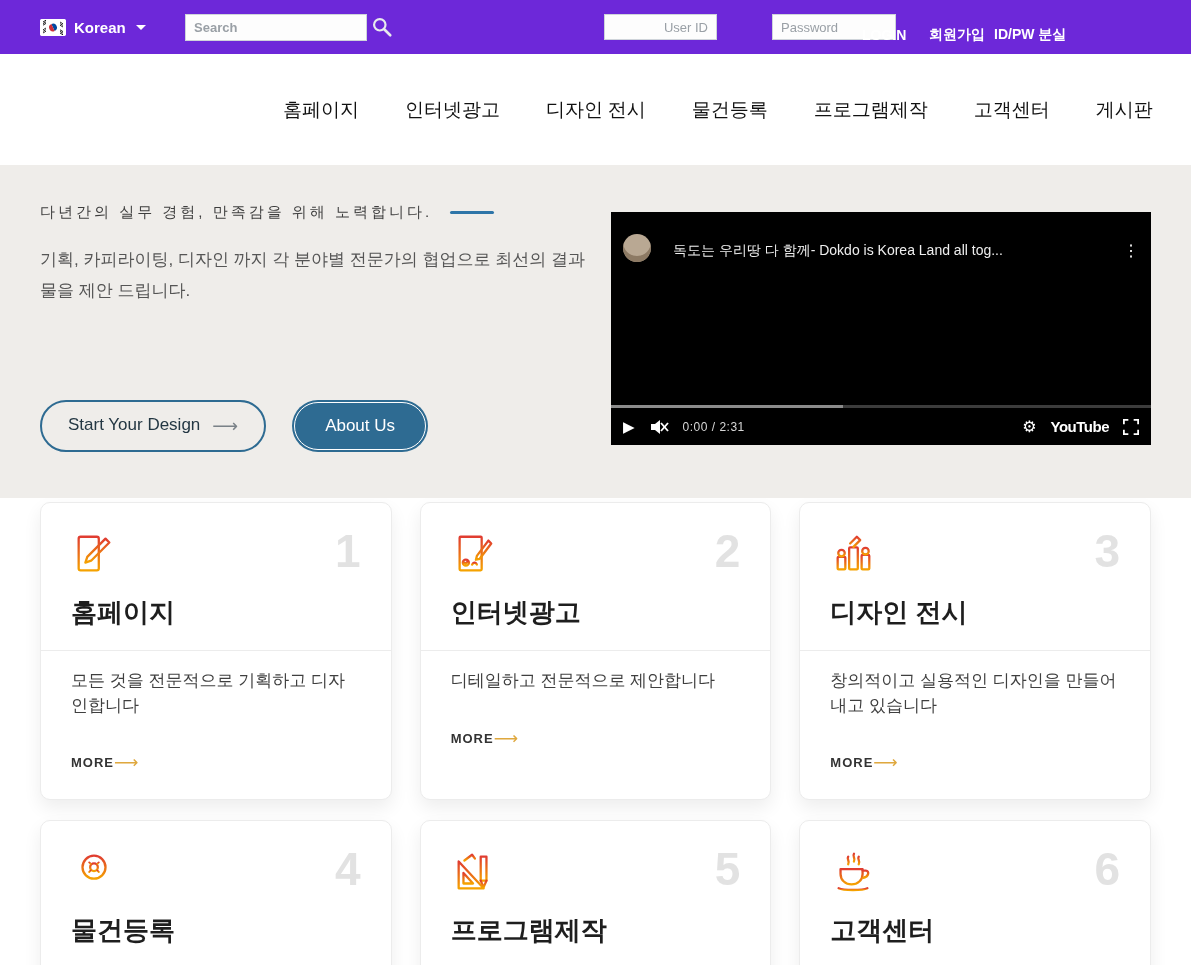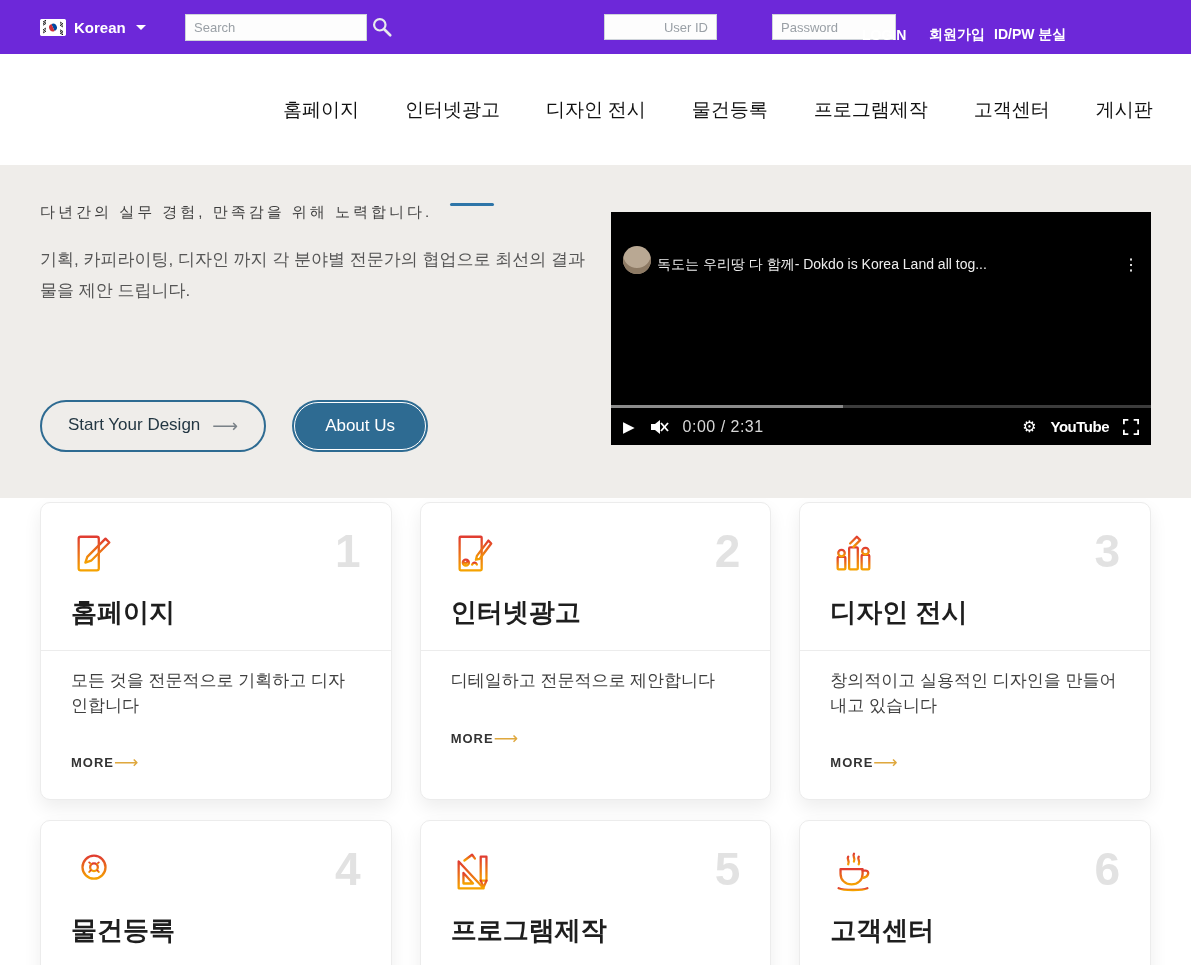--- a/index.html
+++ b/index.html
@@ -8,21 +8,21 @@
 
   
   .topbar { position:relative; height:54px; background:#6d28d9; }
   .lang { position:absolute; left:40px; top:0; height:54px; display:flex; align-items:center; gap:8px; cursor:pointer; }
   .lang .flag { width:26px; height:17px; background:#fff; border-radius:2px; display:block; }
   .lang .lang-label { color:#fff; font-size:15px; font-weight:bold; }
   .caret { width:0; height:0; border-left:5px solid transparent; border-right:5px solid transparent; border-top:5px solid #fff; margin-left:2px; }
   .search-box { position:absolute; left:185px; top:14px; width:182px; height:27px;
     background:#fdfdfd; border:1px solid #cfd4da; }
   .search-box input { width:100%; height:100%; border:0; outline:0; background:transparent;
-    padding:2px 8px; font-size:13px; color:#333; font-family:"Liberation Sans",sans-serif; }
+    padding:2px 8px; font-size:13px; color:#333; font-family:"Liberation Sans",sans-serif;font-weight:bold; }
   .search-box input::placeholder { color:#9aa0a6; }
   .search-btn { position:absolute; left:370px; top:15px; width:24px; height:26px; background:transparent; border:0; cursor:pointer; }
   .cred-input { position:absolute; top:14px; height:26px; background:#fdfdfd; border:1px solid #cfd4da;
     padding:0 8px; font-size:13px; color:#333; outline:0; font-family:"Liberation Sans",sans-serif; }
   .cred-input::placeholder { color:#9aa0a6; }
   #userid { left:604px; width:113px;text-align:right; }
   #password { left:732px; width:124px;margin-left:40px; }
   .topbar-link { position:absolute; top:8px; height:54px; display:flex; align-items:center;
     color:#fff; font-size:14px; font-weight:bold; text-decoration:none; cursor:pointer; background:none; border:0; }
   #login-link { left:862px; }
@@ -31,50 +31,50 @@
 
   
   .header { position:relative; height:111px; background:#fff; }
   .logo { position:absolute; left:42px; top:22px; width:150px; height:68px; cursor:pointer; }
   .nav { position:absolute; left:283px; top:0; height:111px; display:flex; align-items:center; gap:46px; }
   .nav-item { font-family:"Liberation Serif", serif; font-size:19px; color:#111;
     text-decoration:none; cursor:pointer; white-space:nowrap; }
 
   
   .hero { position:relative; height:333px; background:#efedea; padding:38px 40px 0 40px; }
-  .tagline-row { display:flex; align-items:flex-start; gap:18px; }
+  .tagline-row { display:flex; align-items:center; gap:18px; }
   .tagline { font-size:15px; color:#3d3d3d; letter-spacing:3px; }
   .tagline-dash { width:44px; height:3px; background:#2e75a8; border-radius:2px; }
   .hero-title { margin-top:20px; font-size:46px; font-weight:800; color:#1c1c1c; letter-spacing:2px; }
   .hero-desc { margin-top:22px; width:545px; font-size:17px; color:#555; line-height:1.85; }
   .hero-buttons { position:absolute; left:40px; top:235px; display:flex; gap:28px; align-items:center; }
   .btn-outline { border:2px solid #2e6b92; background:transparent; border-radius:26px;
     padding:13px 26px; font-size:17px; color:#233743; cursor:pointer; display:flex; gap:12px;
     font-family:"Liberation Sans",sans-serif; }
   .btn-outline .arrow { color:#7a8288; font-size:18px; }
   .btn-filled { background:#2e6b92; color:#fff; border:1px solid #fff; box-shadow:0 0 0 2px #2e6b92;
     border-radius:26px; padding:13px 30px; font-size:17px; cursor:pointer; font-family:"Liberation Sans",sans-serif; }
 
   
   .video { position:absolute; right:40px; top:47px; width:540px; height:233px; background:#000; overflow:hidden; }
-  .video-top { position:absolute; left:0; top:0; right:0; height:62px; display:flex; align-items:flex-end;
-    padding:10px 12px 0 12px; gap:6px;
+  .video-top { position:absolute; left:0; top:0; right:0; height:62px; display:flex; align-items:center;
+    padding:10px 12px 0 12px; gap:22px;
     background:linear-gradient(to bottom, rgba(0,0,0,.65), rgba(0,0,0,0)); }
   .video-avatar { width:28px; height:28px; border-radius:50%; background:#b9a893;
     box-shadow:inset 0 -6px 0 #8d7a64; flex:0 0 auto; cursor:pointer; }
   .video-title { color:#eee; font-size:14px; margin-top:5px; white-space:nowrap; overflow:hidden;
     text-overflow:ellipsis; flex:1; cursor:pointer; }
   .video-kebab { color:#fff; font-size:16px; margin-top:4px; cursor:pointer; background:none; border:0; }
   .video-bottom { position:absolute; left:0; right:0; bottom:0; height:40px; }
   .progress { position:absolute; left:0; right:0; top:0; height:3px; background:#3c3c3c; cursor:pointer; }
   .progress .buffered { height:100%; width:43%; background:#8b8b8b; }
   .controls { position:absolute; left:0; right:0; bottom:0; top:3px; display:flex; align-items:center;
     padding:0 12px; gap:14px; }
   .ctl { color:#fff; background:none; border:0; cursor:pointer; display:flex; align-items:center; }
-  .time { color:#d7d7d7; font-size:16px; letter-spacing:.5px; }
+  .time { color:#d7d7d7; font-size:12px; letter-spacing:.5px; }
   .spacer { flex:1; }
   .yt-wordmark { color:#fff; font-size:15px; font-weight:bold; letter-spacing:-.5px; cursor:pointer; }
   .gear-glyph { font-size:16px; }
   .play-glyph { font-size:15px; }
 
   
   .cards { background:#fff; padding:4px 40px 0 40px; display:grid;
     grid-template-columns:repeat(3, 1fr); column-gap:28px; row-gap:20px; }
   .card { background:#fff; border:1px solid #ececec; border-radius:10px;
     box-shadow:0 8px 18px rgba(0,0,0,.07); min-height:248px; padding-top:28px; overflow:hidden; }

